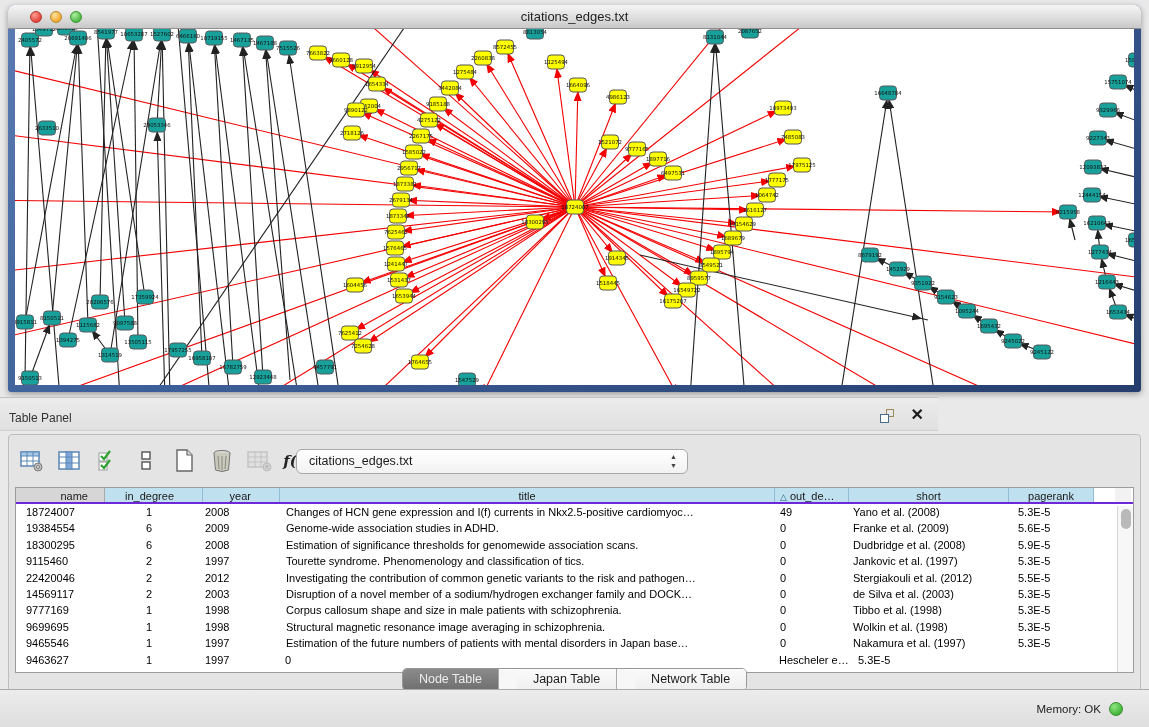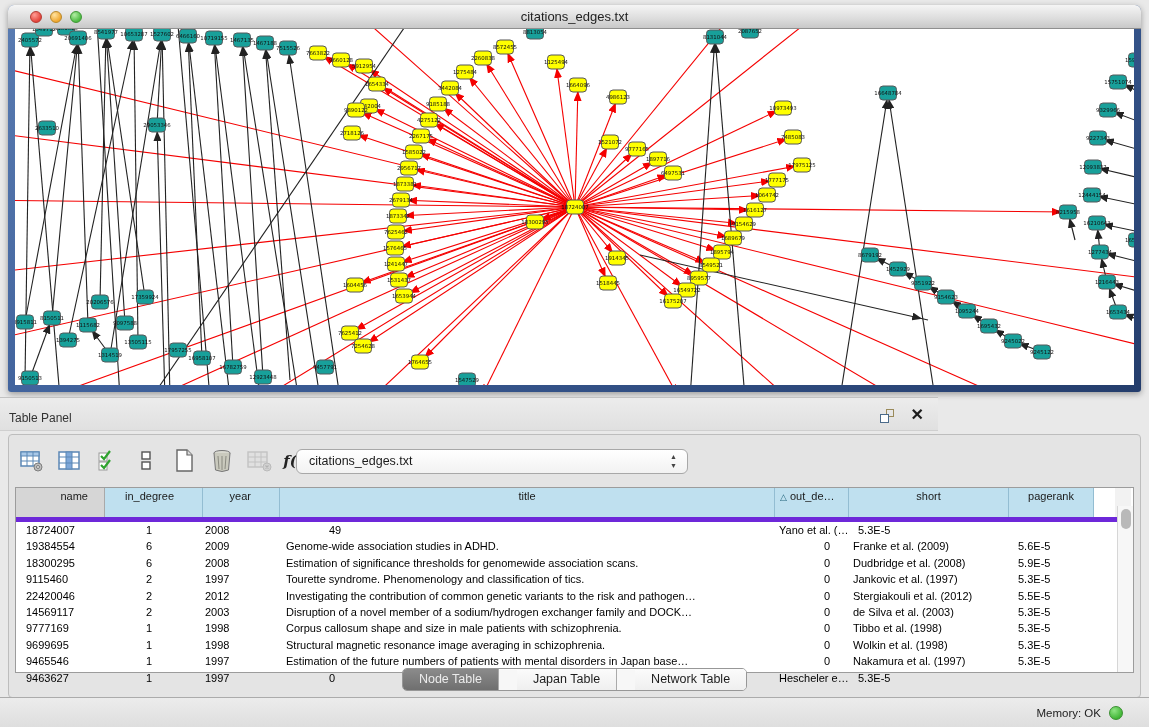--- a/index.html
+++ b/index.html
@@ -73,41 +73,41 @@
     position:absolute; right:10px; top:3px; display:flex; flex-direction:column; gap:1px;
     font-size:7px; color:#444; line-height:8px;
   }
 
   
   .data-table {
     position:absolute; left:6px; top:52px; width:1119px; height:186px;
     background:#ffffff; border:1px solid #9c9c9c;
   }
   .tgrid { display:grid; grid-template-columns:89px 98px 77px 495px 74px 160px 85px 21px 16px; }
-  .thead { height:34px; border-bottom:5px solid #6d28d9; }
+  .thead { height:16px; border-bottom:2px solid #6d28d9; }
   .th {
     font-size:11px; color:#1a1a1a; line-height:17px;
     background:#bfe0ef; border-right:1px solid #93bdd2;
     overflow:hidden; white-space:nowrap; cursor:pointer;
   }
   .th.first { background:#d6d6d6; border-right:1px solid #a9a9a9; text-align:right; padding-right:16px; }
   .th.r { text-align:right; padding-right:28px; }
   .th.c { text-align:center; }
   .th.l { text-align:left; padding-left:5px; }
   .th.blank { background:#ffffff; border-right:none; cursor:default; }
   .th.sbcorner { background:#f2f2f2; border-right:none; cursor:default; }
   .sort-tri { color:#23657d; font-size:9px; margin-right:3px; }
   .trows { position:relative; }
   .trow { height:16.4px; font-size:11px; color:#000; cursor:default; }
   .trow > div { line-height:16.4px; white-space:nowrap; overflow:hidden; text-overflow:ellipsis; }
   .td-name { padding-left:10px; }
   .td-in { padding-left:41px; }
   .td-year { padding-left:2px; }
   .td-title { padding-left:6px; }
-  .td-out { padding-left:5px;margin-left:44px; }
+  .td-out { padding-left:5px; }
   .td-short { padding-left:4px; }
   .td-pr { padding-left:2px;margin-left:7px; }
   .vscroll {
     position:absolute; right:0; top:18px; bottom:0; width:16px;
     background:#f7f7f7; border-left:1px solid #d6d6d6;
   }
   .vthumb {
     position:absolute; left:2.5px; top:3px; width:10px; height:20px;
     background:#b9b9b9; border-radius:6px;
   }
@@ -117,21 +117,21 @@
   .segmented { display:flex; border:1px solid #979797; border-radius:5px; overflow:hidden; background:#f7f7f7; box-shadow:inset 0 1px 0 rgba(255,255,255,.7);gap:18px; }
   .seg {
     font-size:12.5px; padding:0 16px; height:21px; line-height:21px; color:#1c1c1c;
     border-right:1px solid #aaaaaa; cursor:pointer; background:linear-gradient(#fbfbfb,#efefef);
   }
   .seg:last-child { border-right:none; }
   .seg.selected { background:linear-gradient(#8b8b8b,#6f6f6f); color:#ececec; }
 
   
   .statusbar {
-    position:absolute; left:0; bottom:0; width:1149px; height:30px;
+    position:absolute; left:0; bottom:0; width:1149px; height:38px;
     background:linear-gradient(#ececec,#dedede);
     border-top:1px solid #ababab;
     display:flex; align-items:center; justify-content:flex-end;
   }
   .statusbar .mem-label { font-size:11.5px; color:#222; margin-right:8px; }
   .mem-dot {
     width:14px; height:14px; border-radius:50%; margin-right:26px; cursor:pointer;
     background:radial-gradient(circle at 35% 30%, #8fe584, #3db332 75%);
     border:1px solid #3a8f31;
   }
@@ -804,20 +804,21 @@
       <div class="th c">short</div>
       <div class="th c">pagerank</div>
       <div class="th blank"></div>
       <div class="th sbcorner"></div>
     </div>
     <div class="trows" id="rows">
         <div class="tgrid trow">
           <div class="td-name">18724007</div>
           <div class="td-in">1</div>
           <div class="td-year">2008</div>
+          <div class="td-title">Changes of HCN gene expression and I(f) currents in Nkx2.5-positive cardiomyoc…</div>
           <div class="td-out">49</div>
           <div class="td-short">Yano et al. (2008)</div>
           <div class="td-pr">5.3E-5</div>
           <div></div>
           <div></div>
         </div>
         <div class="tgrid trow">
           <div class="td-name">19384554</div>
           <div class="td-in">6</div>
           <div class="td-year">2009</div>

